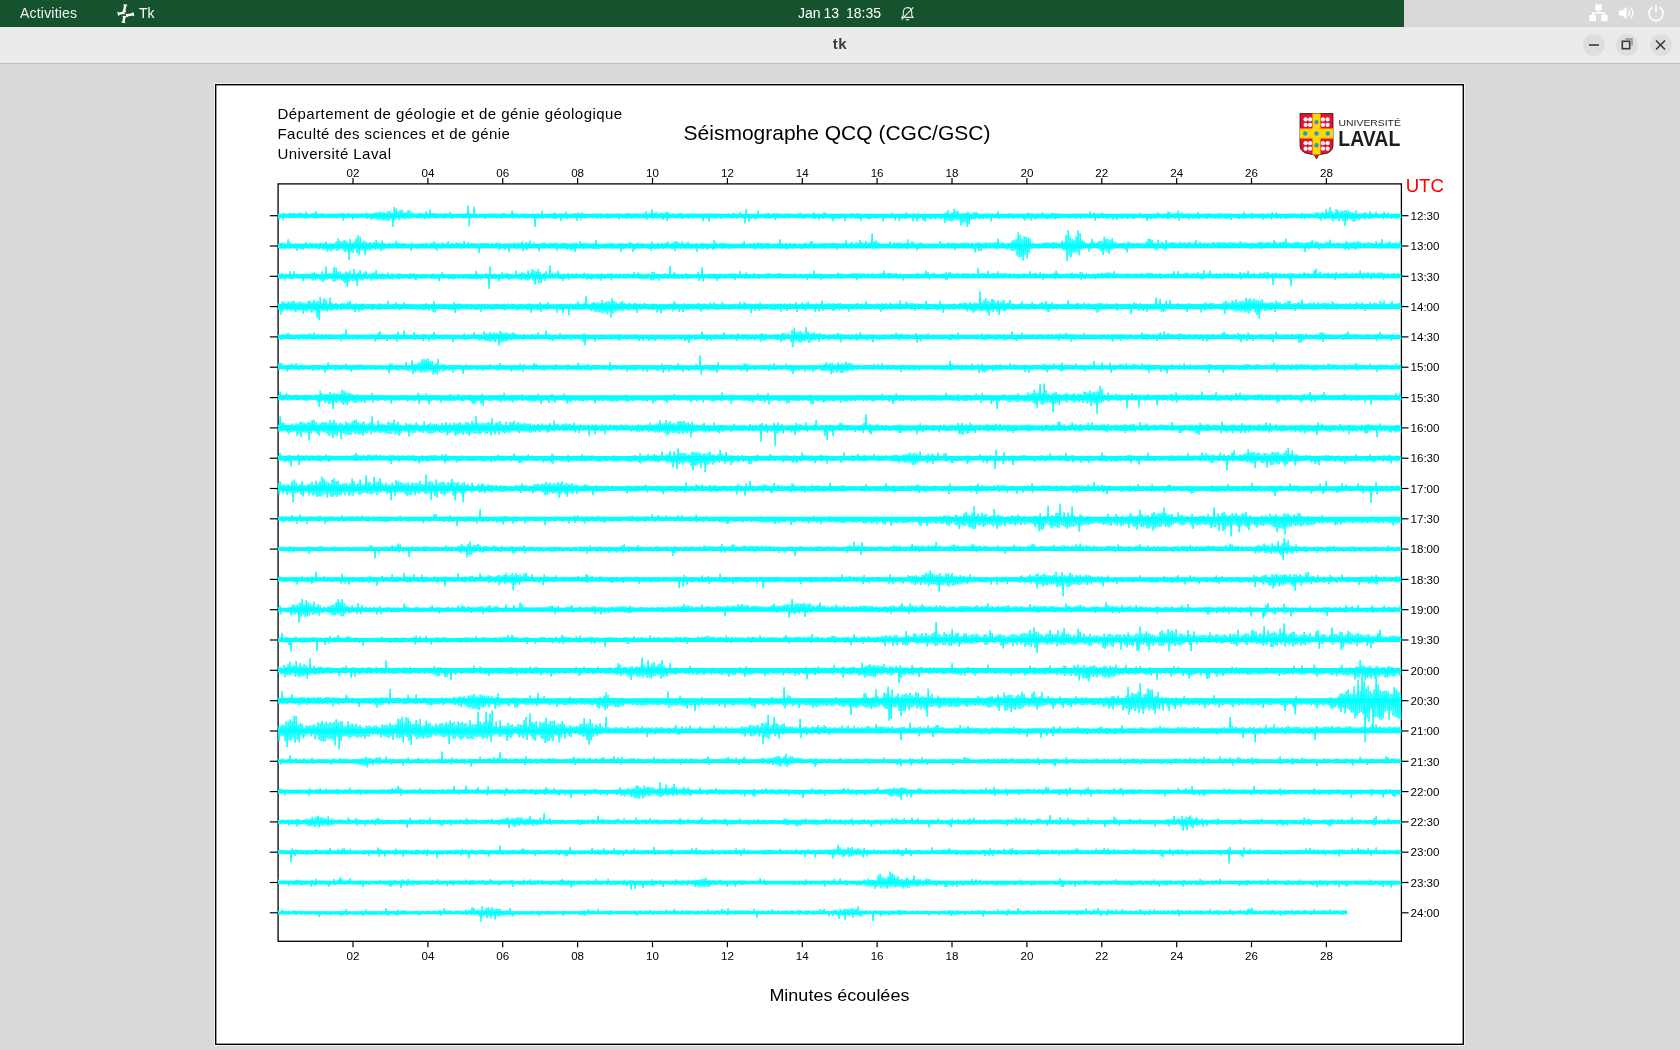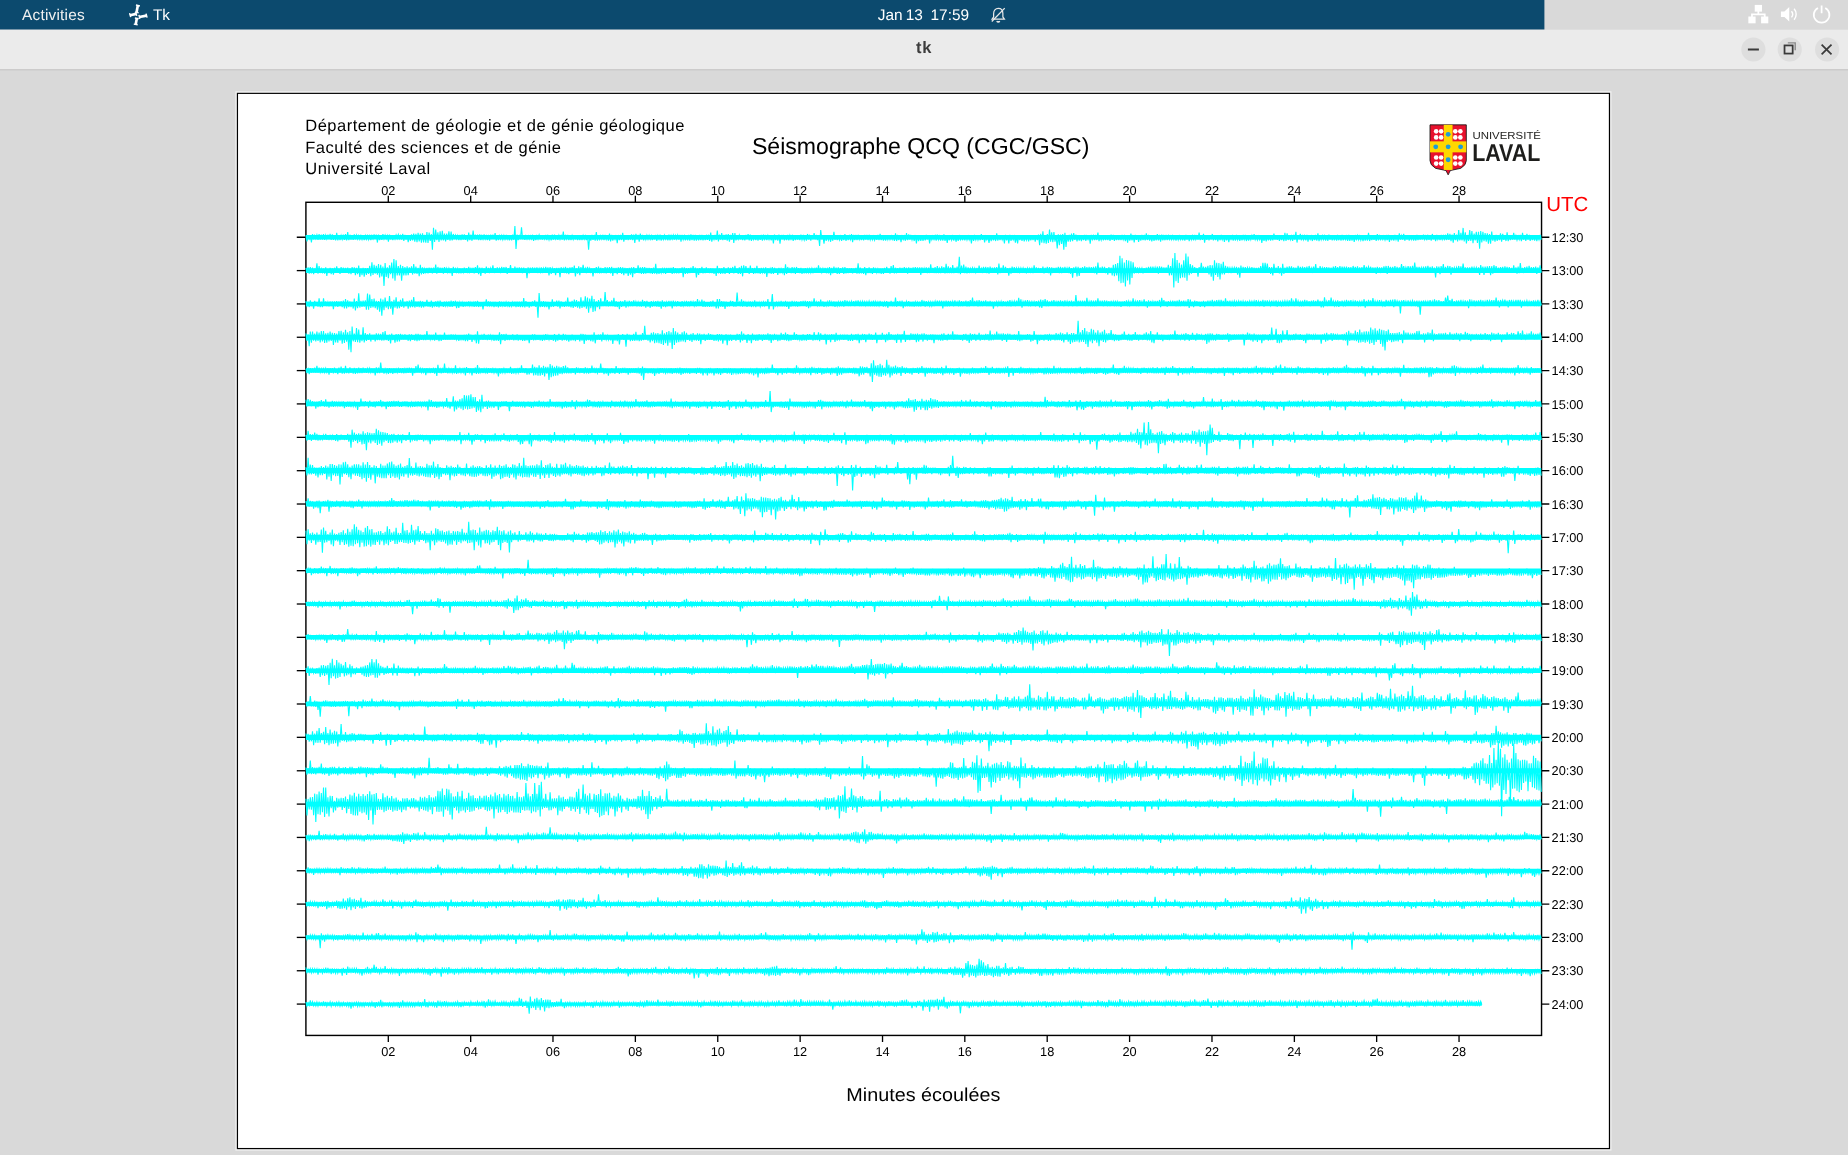--- a/index.html
+++ b/index.html
@@ -1,14 +1,14 @@
 <!DOCTYPE html>
 <html><head><meta charset="utf-8"><title>tk</title><style>
 html,body{margin:0;padding:0;width:1680px;height:1050px;background:#d9d9d9;overflow:hidden;font-family:"Liberation Sans",sans-serif}
-#topbar{position:absolute;left:0;top:0;width:1404px;height:27px;background:#0c4a6e}
+#topbar{position:absolute;left:0;top:0;width:1404px;height:27px;background:#14532d}
 #topbar .act{position:absolute;left:20px;top:5px;font-size:14px;letter-spacing:0.2px;color:#f1f1f1}
 #topbar .tk{position:absolute;left:139px;top:5px;font-size:14px;color:#fff}
 #topbar .clock{position:absolute;left:798px;top:5px;font-size:14px;color:#fff}
 #titlebar{position:absolute;left:0;top:27px;width:1680px;height:36px;background:#ebebeb;border-bottom:1px solid #bfbebe}
 #titlebar .t{position:absolute;left:0;width:1680px;top:8px;text-align:center;font-size:15px;letter-spacing:0.6px;font-weight:bold;color:#3c3c3c}
 .wbtn{position:absolute;top:7px;width:22px;height:22px;border-radius:50%;background:#dedede}
 #panel{position:absolute;left:215px;top:84px;outline:1px solid #f2f2f2}
 </style></head>
 <body>
 <div id="topbar">
@@ -25,21 +25,21 @@
    <line x1="8.6" y1="9.0" x2="12.0" y2="9.6"></line>
    <line x1="3.8" y1="9.9" x2="4.8" y2="13.6"></line>
    <line x1="9.4" y1="8.8" x2="10.3" y2="12.4"></line>
    <line x1="12.3" y1="11.6" x2="13.1" y2="15.2"></line>
    <line x1="18.8" y1="10.4" x2="19.7" y2="14.0"></line>
    <line x1="8.6" y1="14.4" x2="12.1" y2="15.0"></line>
    <line x1="7.6" y1="19.9" x2="11.2" y2="20.6"></line>
   </g>
  </svg>
  <span class="tk">Tk</span>
- <span class="clock">Jan 13 17:59</span>
+ <span class="clock">Jan 13 18:35</span>
  <svg style="position:absolute;left:899px;top:6px" width="17" height="16" viewBox="0 0 17 16">
   <g stroke="#e8e8e8" stroke-width="1.1" fill="none">
    <path d="M8.5 1.6 C5.9 1.6 4.3 3.6 4.3 6.2 L4.3 9.4 L2.9 11.4 L14.1 11.4 L12.7 9.4 L12.7 6.2 C12.7 3.6 11.1 1.6 8.5 1.6 Z"></path>
    <path d="M7.1 13.2 a1.6 1.6 0 0 0 2.8 0" fill="#e8e8e8"></path>
    <line x1="2.6" y1="13.6" x2="14.4" y2="1.4" stroke-width="1.2"></line>
   </g>
  </svg>
  <svg style="position:absolute;left:1589px;top:4px" width="19" height="18" viewBox="0 0 19 18">
   <g fill="none" stroke="#fff" stroke-width="1.6">
    <rect x="7.0" y="1.2" width="5" height="4.6" fill="#fff"></rect>

